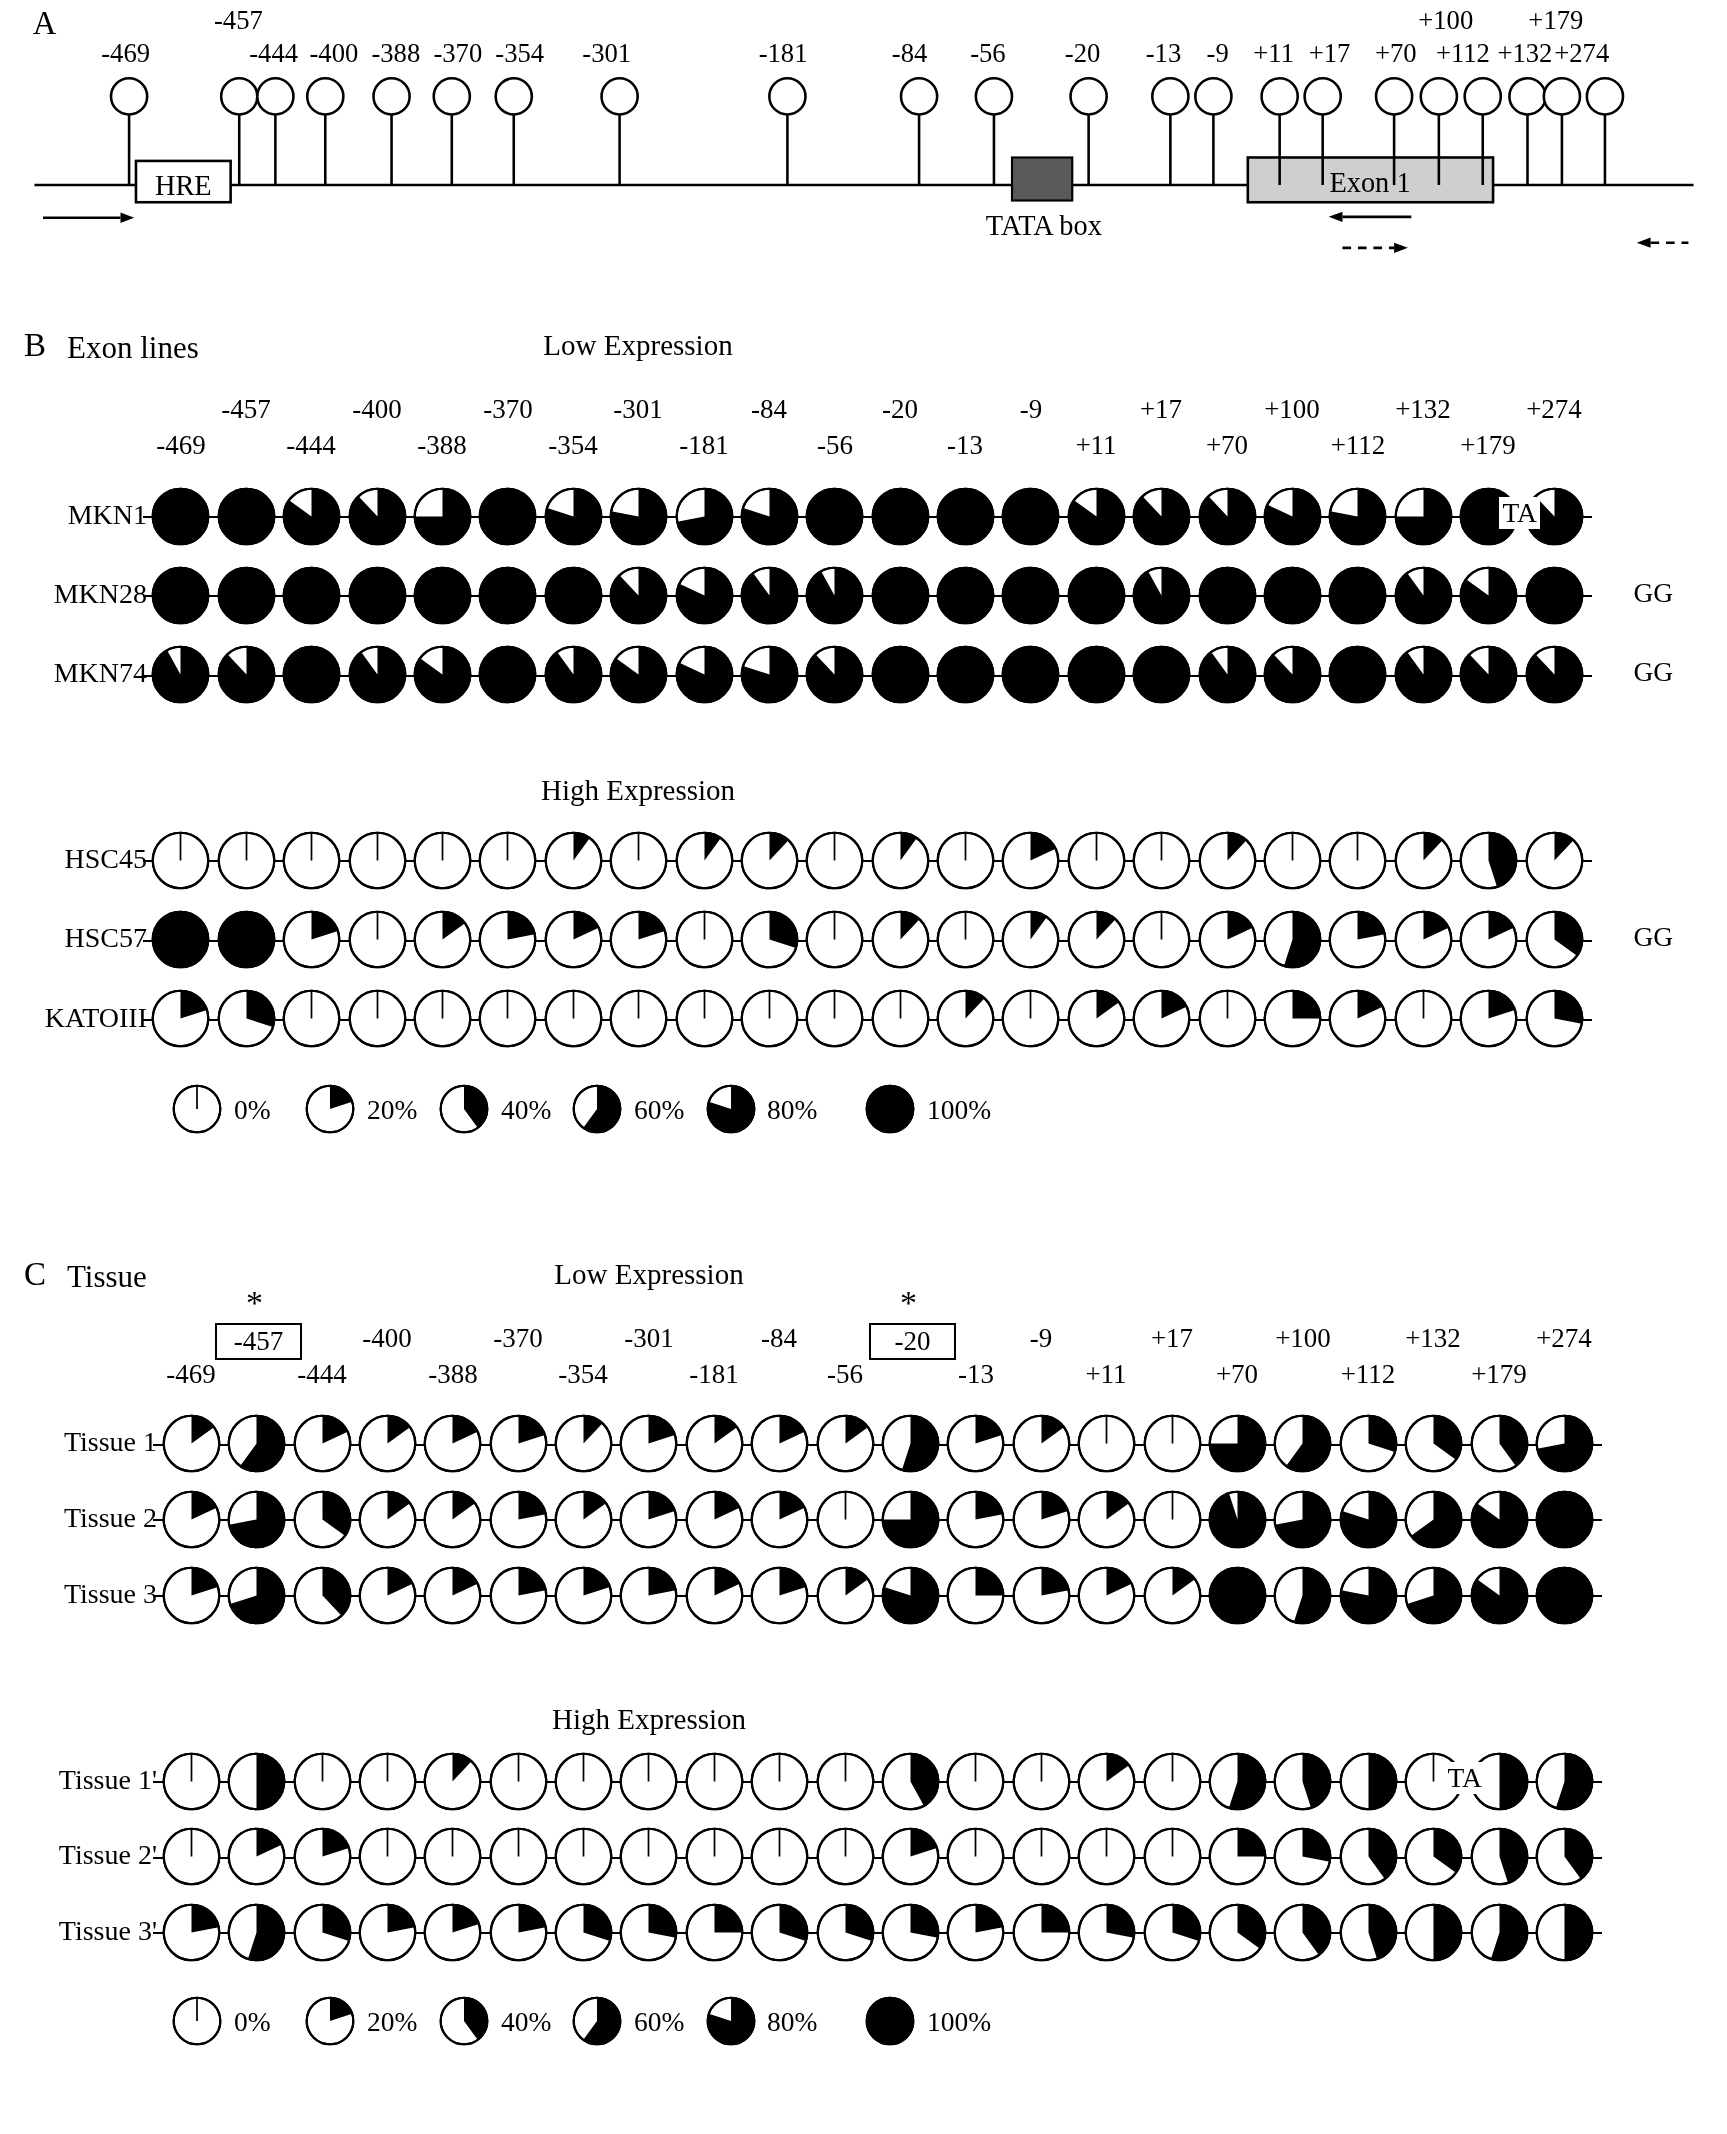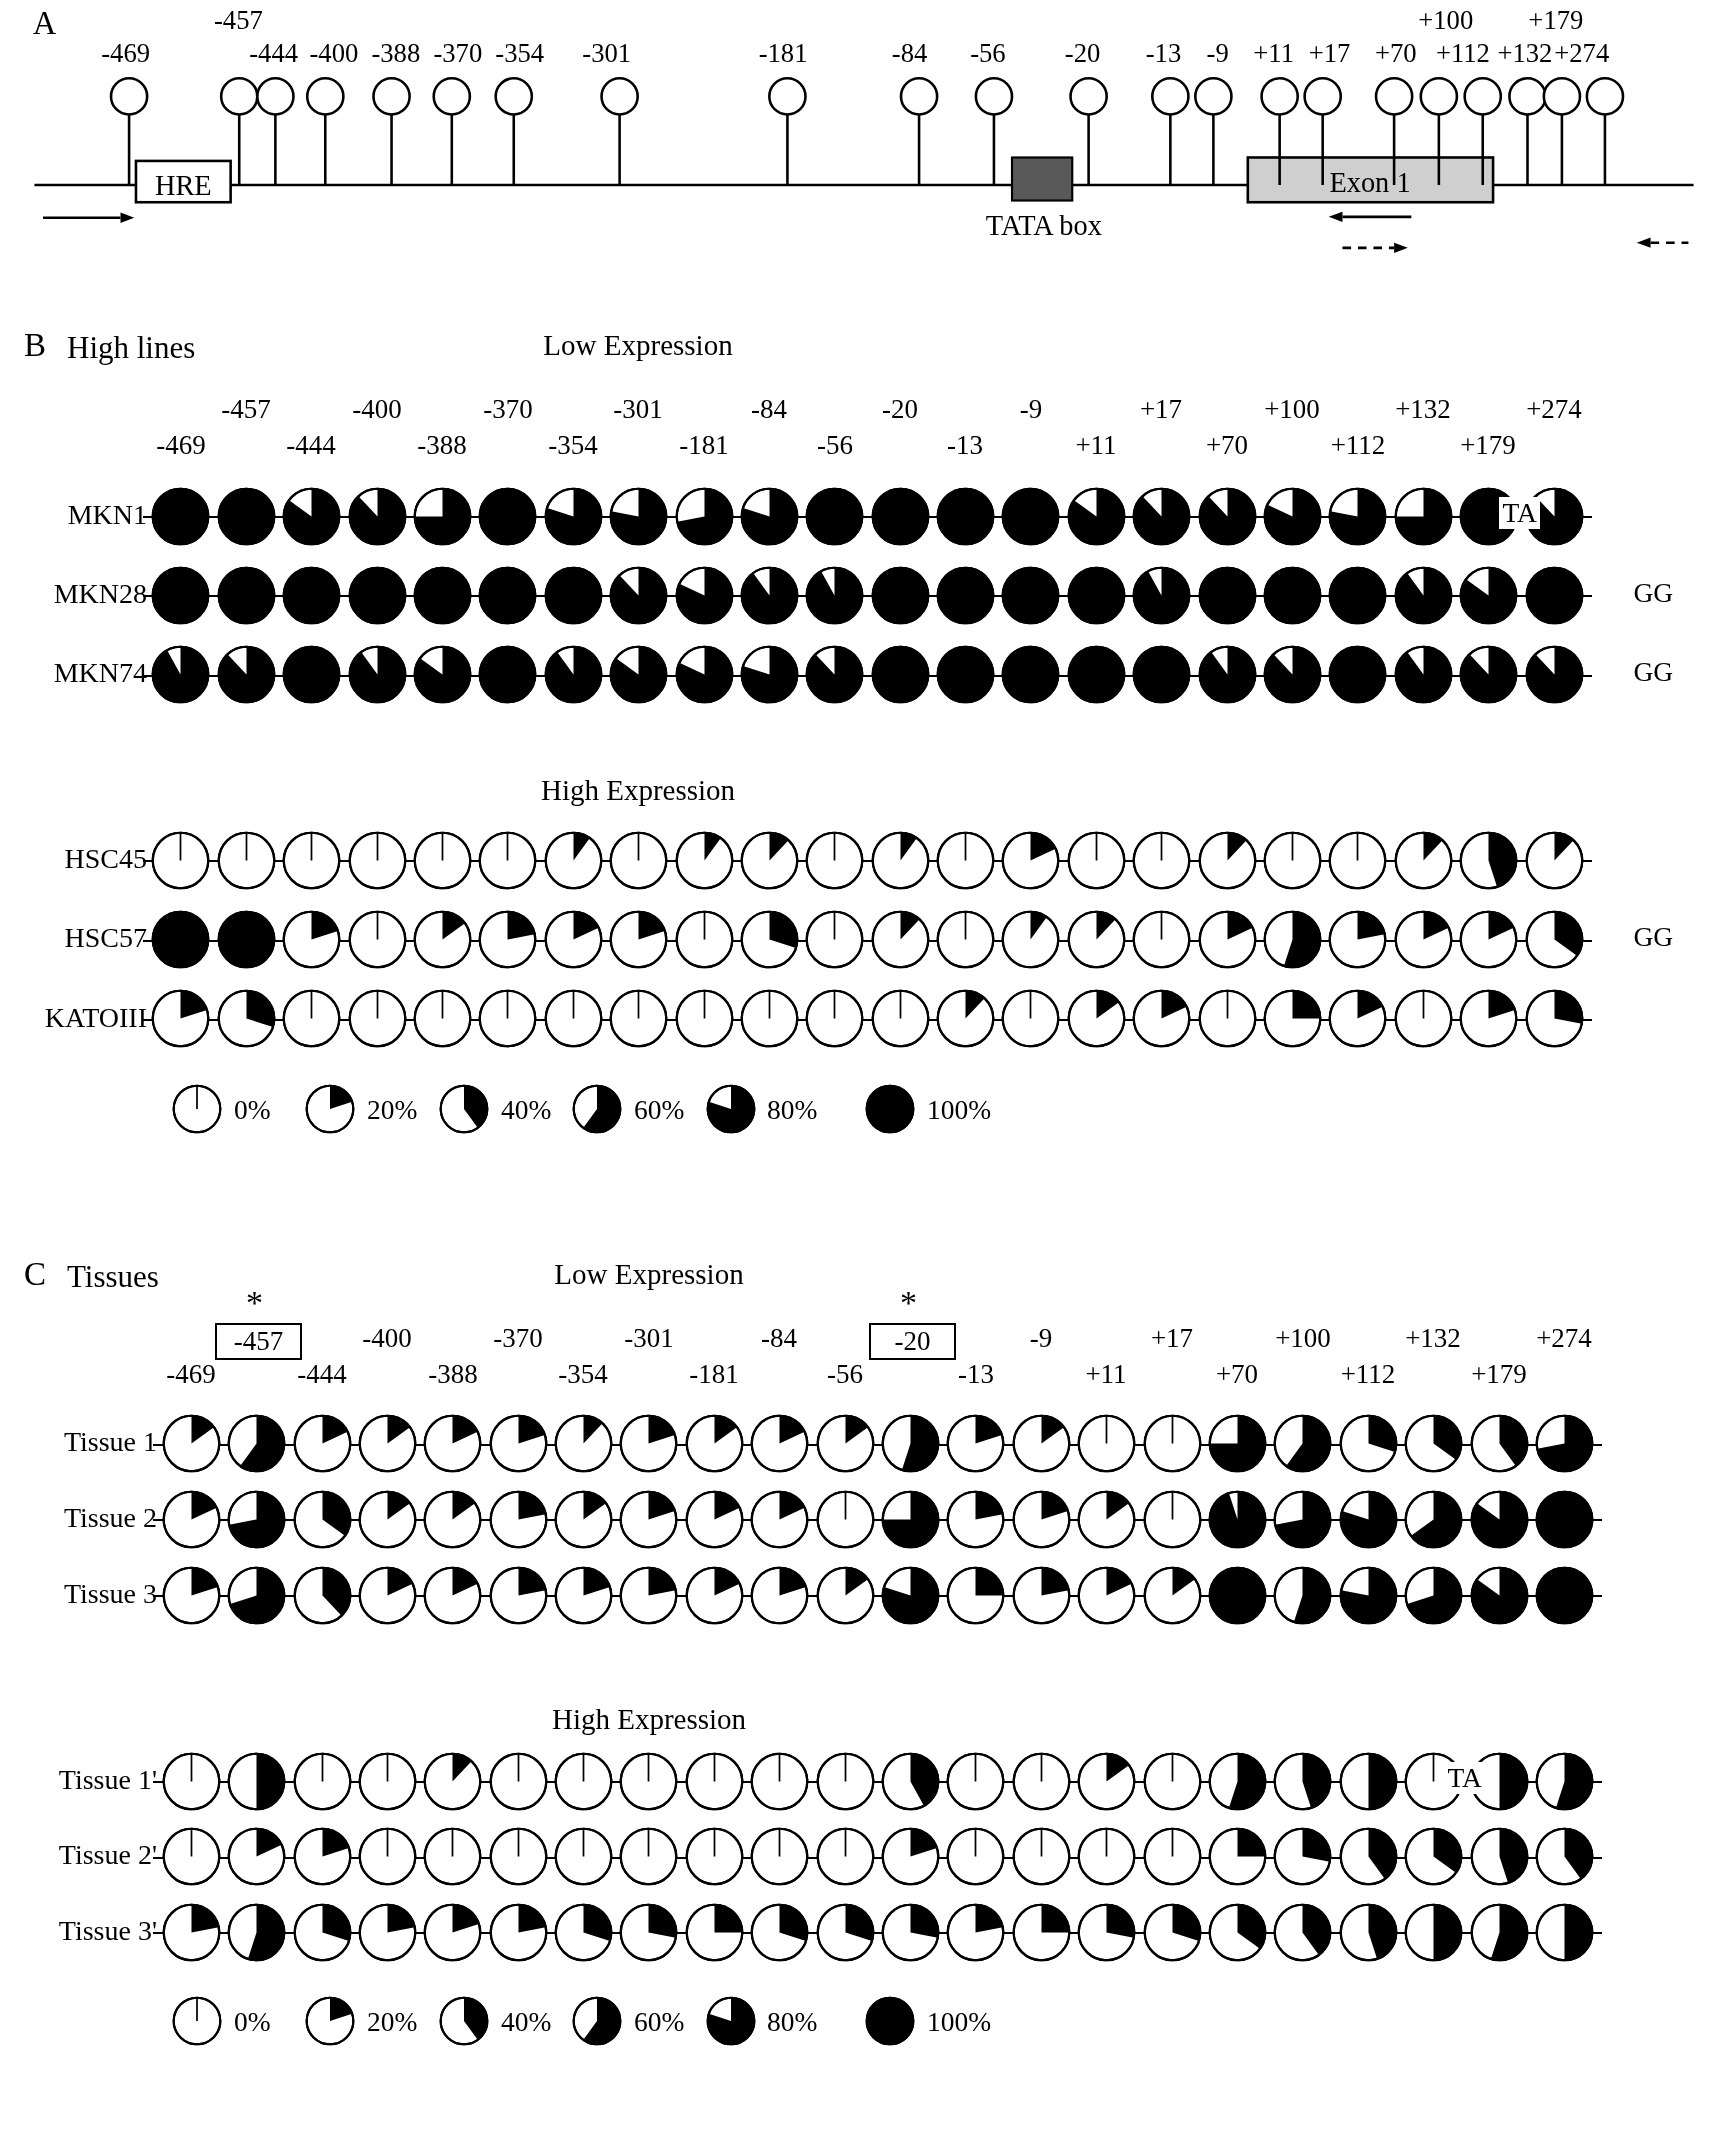--- a/index.html
+++ b/index.html
@@ -100,21 +100,21 @@
       <line x1="1560" y1="252" x2="1640" y2="252" stroke="#000" stroke-width="3"></line>
       <line x1="1560" y1="288" x2="1620" y2="288" stroke="#000" stroke-width="3" stroke-dasharray="10 8"></line>
       <polygon points="1620,282 1620,294 1636,288" fill="#000"></polygon>
       <polygon points="1918,276 1918,288 1902,282" fill="#000"></polygon>
       <line x1="1918" y1="282" x2="1962" y2="282" stroke="#000" stroke-width="3" stroke-dasharray="10 8"></line>
       <text x="38" y="40" font-size="38" font-family="Liberation Serif,serif">A</text>
     </svg>
   </div>
 <div id="panelB">
     <div class="abs panel-letter" style="left:24px;top:0px;">B</div>
-    <div class="abs ttl" style="left:67px;top:3.4px;">High lines</div>
+    <div class="abs ttl" style="left:67px;top:3.4px;">Exon lines</div>
     <div class="abs center-title" style="left:638px;top:1.7px;width:344px;margin-left:-172px;">Low Expression</div>
     <div class="abs site-label" style="left:138px;top:103px;width:86px;">-469</div>
     <div class="abs site-label" style="left:203px;top:67px;width:86px;">-457</div>
     <div class="abs site-label" style="left:268px;top:103px;width:86px;">-444</div>
     <div class="abs site-label" style="left:334px;top:67px;width:86px;">-400</div>
     <div class="abs site-label" style="left:399px;top:103px;width:86px;">-388</div>
     <div class="abs site-label" style="left:465px;top:67px;width:86px;">-370</div>
     <div class="abs site-label" style="left:530px;top:103px;width:86px;">-354</div>
     <div class="abs site-label" style="left:595px;top:67px;width:86px;">-301</div>
     <div class="abs site-label" style="left:661px;top:103px;width:86px;">-181</div>
@@ -1116,21 +1116,21 @@
       <svg width="50" height="50" viewBox="0 0 58 58">
     <circle cx="29" cy="29" r="27" fill="#fff" stroke="#000" stroke-width="2.5"></circle>
     <circle cx="29" cy="29" r="27" fill="#000"></circle>
     <circle cx="29" cy="29" r="27" fill="none" stroke="#000" stroke-width="2.5"></circle>
   </svg>
     </div>
     <div class="abs legend-text" style="left:927px;top:767px;">100%</div>
   </div>
 <div id="panelC">
     <div class="abs panel-letter" style="left:24px;top:0px;">C</div>
-    <div class="abs ttl" style="left:67px;top:3.4px;">Tissues</div>
+    <div class="abs ttl" style="left:67px;top:3.4px;">Tissue</div>
     <div class="abs center-title" style="left:649px;top:1.7px;width:344px;margin-left:-172px;">Low Expression</div>
     <div class="abs site-label" style="left:148px;top:103px;width:86px;">-469</div>
     <div class="abs site-label" style="left:213px;top:67px;width:86px;border:2.2px solid #000;padding:0.9px 0;width:83px;left:215px;">-457</div>
     <div class="abs" style="left:246px;top:27.5px;font-size:34px;">*</div>
     <div class="abs site-label" style="left:279px;top:103px;width:86px;">-444</div>
     <div class="abs site-label" style="left:344px;top:67px;width:86px;">-400</div>
     <div class="abs site-label" style="left:410px;top:103px;width:86px;">-388</div>
     <div class="abs site-label" style="left:475px;top:67px;width:86px;">-370</div>
     <div class="abs site-label" style="left:540px;top:103px;width:86px;">-354</div>
     <div class="abs site-label" style="left:606px;top:67px;width:86px;">-301</div>

